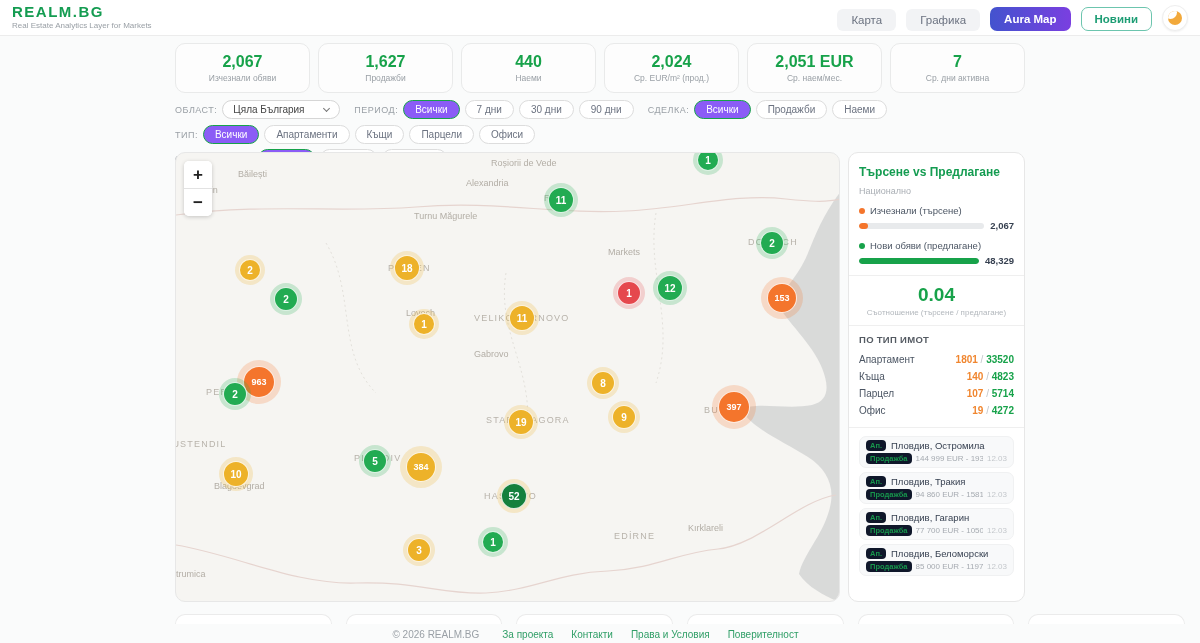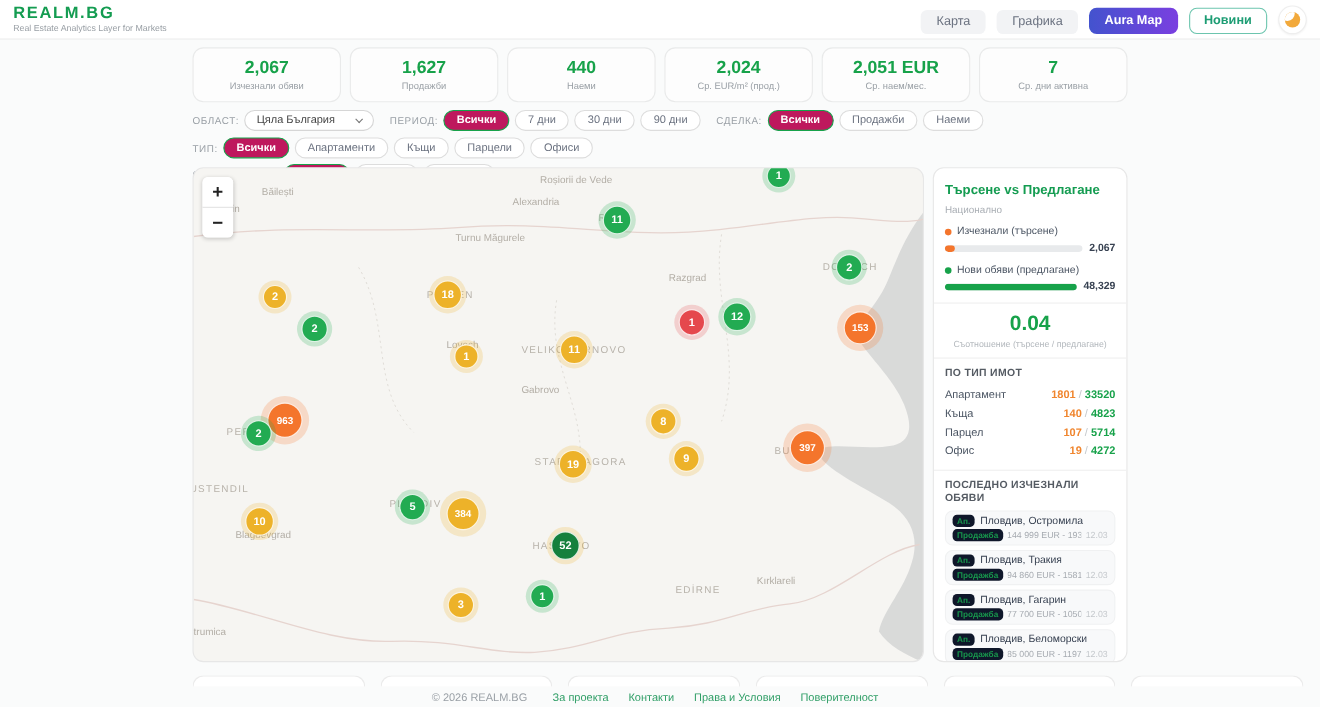--- a/index.html
+++ b/index.html
@@ -36,21 +36,21 @@
   .stat-value { color:#17a24a; font-weight:bold; font-size:16px; }
   .stat-label { color:#9aa0a6; font-size:8.5px; }
 
   
   .filters { position:absolute; top:100px; left:175px; width:860px; }
   .filter-row { display:flex; align-items:center; flex-wrap:wrap; gap:6px; margin-bottom:5px; }
   .filter-group { display:flex; align-items:center; gap:5px; margin-right:8px; }
   .filter-label { font-size:9px; color:#9aa0a6; letter-spacing:.5px; }
   .pill { font-size:10px; color:#6b7280; background:#fff; border:1px solid #ddd;
           border-radius:11px; padding:3px 11px; cursor:pointer; white-space:nowrap; }
-  .pill.active { background:#be185d; border-color:#17a24a; color:#fff; font-weight:bold; }
+  .pill.active { background:#8b5cf6; border-color:#17a24a; color:#fff; font-weight:normal; }
   .select { display:flex; align-items:center; justify-content:space-between; gap:8px;
             background:#fff; border:1px solid #d6d6d6; border-radius:11px; padding:3px 10px;
             font-size:10px; color:#444; min-width:118px; cursor:pointer; }
   .chev { width:5px; height:5px; border-right:1.4px solid #777; border-bottom:1.4px solid #777;
           transform:rotate(45deg); margin-top:-3px; }
   .info-ic { width:11px; height:11px; border:1px solid #b9bec3; border-radius:50%; color:#9aa0a6;
              font-size:7px; display:flex; align-items:center; justify-content:center;
              font-style:italic; cursor:pointer; }
 
   
@@ -206,21 +206,21 @@
       <path d="M150,90 C180,140 160,200 200,240 M330,120 C320,180 360,220 350,280 M480,60 C470,120 500,170 480,230" fill="none" stroke="#dddad4" stroke-width="0.8" stroke-dasharray="2,3"></path>
     </svg>
     <div id="map-labels">
         <span class="map-label" style="left: 22px; top: 32px;">Vidin</span>
         <span class="map-label" style="left: 62px; top: 16px;">Băilești</span>
         <span class="map-label" style="left: 315px; top: 5px;">Roșiorii de Vede</span>
         <span class="map-label" style="left: 290px; top: 25px;">Alexandria</span>
         <span class="map-label" style="left: 238px; top: 58px;">Turnu Măgurele</span>
         <span class="map-label city" style="left: 212px; top: 110px;">PLEVEN</span>
         <span class="map-label city" style="left: 368px; top: 40px;">RUSE</span>
-        <span class="map-label" style="left: 432px; top: 94px;">Razgrad</span>
+        <span class="map-label" style="left: 432px; top: 94px;">Markets</span>
         <span class="map-label city" style="left: 572px; top: 84px;">DOBRICH</span>
         <span class="map-label" style="left: 230px; top: 155px;">Lovech</span>
         <span class="map-label city" style="left: 298px; top: 160px;">VELIKO TARNOVO</span>
         <span class="map-label" style="left: 298px; top: 196px;">Gabrovo</span>
         <span class="map-label city" style="left: 30px; top: 234px;">PERNIK</span>
         <span class="map-label city" style="left: -18px; top: 286px;">KYUSTENDIL</span>
         <span class="map-label" style="left: 38px; top: 328px;">Blagoevgrad</span>
         <span class="map-label city" style="left: 178px; top: 300px;">PLOVDIV</span>
         <span class="map-label city" style="left: 310px; top: 262px;">STARA ZAGORA</span>
         <span class="map-label city" style="left: 308px; top: 338px;">HASKOVO</span>
@@ -314,21 +314,20 @@
     </div>
         <div class="type-row">
       <span>Офис</span>
       <span class="type-vals">
         <span class="tv-left">19</span><span class="tv-sep"> / </span><span class="tv-right">4272</span>
       </span>
     </div>
       </div>
     <div class="sb-div"></div>
 
-    <div class="sec-head">ПОСЛЕДНО ИЗЧЕЗНАЛИ ОБЯВИ</div>
     <div id="listings">
         <div class="listing">
       <div class="l-row1">
         <span class="badge">Ап.</span>
         <span class="l-title">Пловдив, Остромила</span>
       </div>
       <div class="l-row2">
         <span class="badge">Продажба</span>
         <span class="l-details">144 999 EUR - 1933/m² 75 m²</span>
         <span class="l-time">12.03</span>

